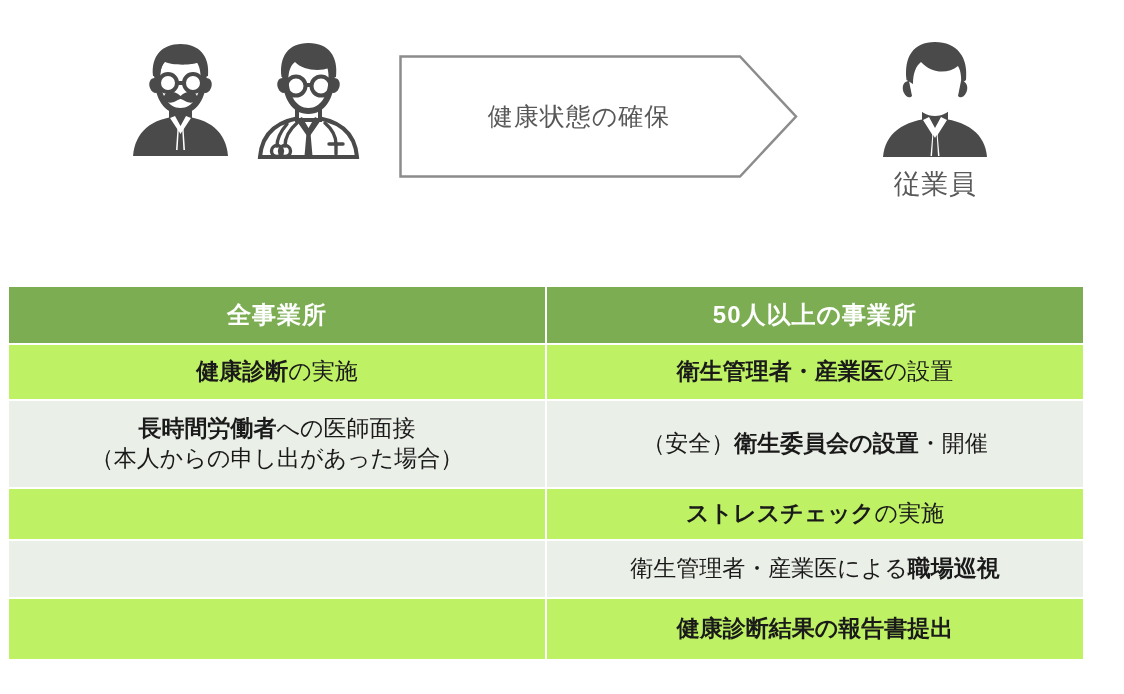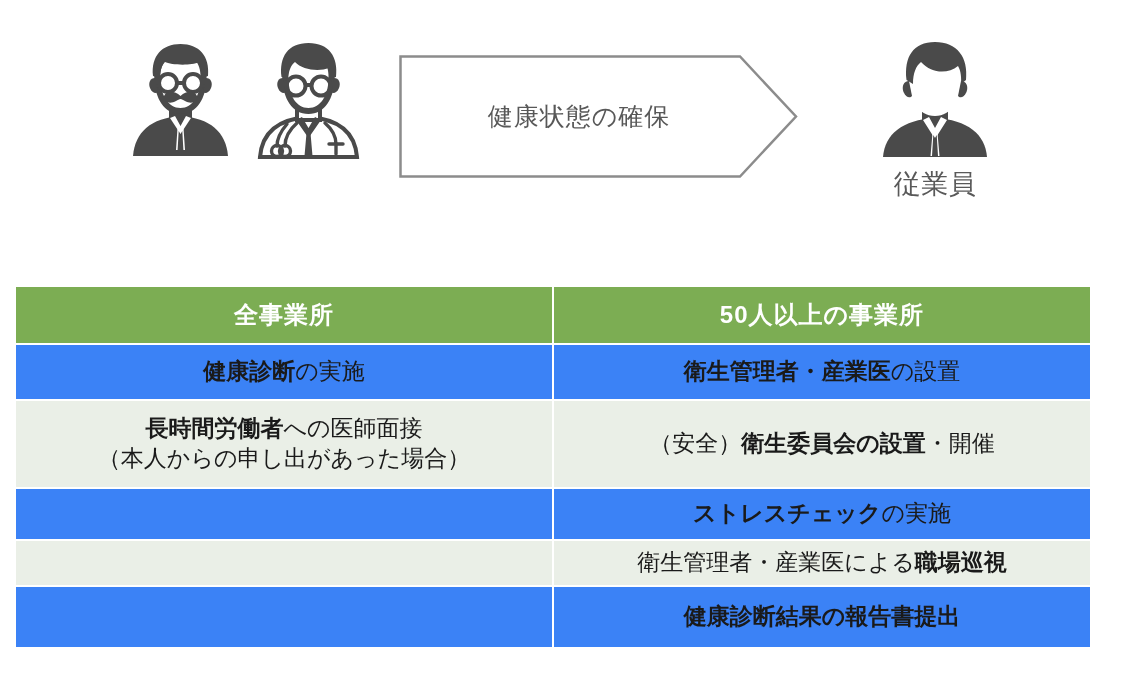--- a/index.html
+++ b/index.html
@@ -84,21 +84,21 @@
     font-size: 25px;
     line-height: 1.45;
     color: #585858;
     letter-spacing: 1px;
     white-space: nowrap;
   }
 
   
   #requirements-table {
     position: absolute;
-    left: 14px;
+    left: 7px;
     top: 285px;
     width: 1072px;
     border-collapse: separate;
     border-spacing: 2px 2px;
     table-layout: fixed;
   }
   #requirements-table col.col-left  { width: 536px; }
   #requirements-table col.col-right { width: 536px; }
 
   #requirements-table th,
@@ -111,27 +111,27 @@
     line-height: 1.3;
   }
   #requirements-table th {
     background: #7CAD53;
     color: #ffffff;
     font-weight: bold;
     font-size: 24px;
     height: 56px;
     letter-spacing: 1px;
   }
-  #requirements-table tr.shade-dark td { background: #3b82f6; padding-left: 10px; }
+  #requirements-table tr.shade-dark td { background: #bef264; padding-left: 10px; }
   #requirements-table tr.shade-light td { background: #EAEFE7; }
 
   #requirements-table td.h-1 { height: 54px; }
   #requirements-table td.h-2 { height: 86px; }
   #requirements-table td.h-3 { height: 50px; }
-  #requirements-table td.h-4 { height: 44px; }
+  #requirements-table td.h-4 { height: 56px; }
   #requirements-table td.h-5 { height: 60px; }
 
   .b { font-weight: bold; }
   .line2 { display: block; }
 </style>
 </head>
 <body>
 
 <div id="diagram">
 

